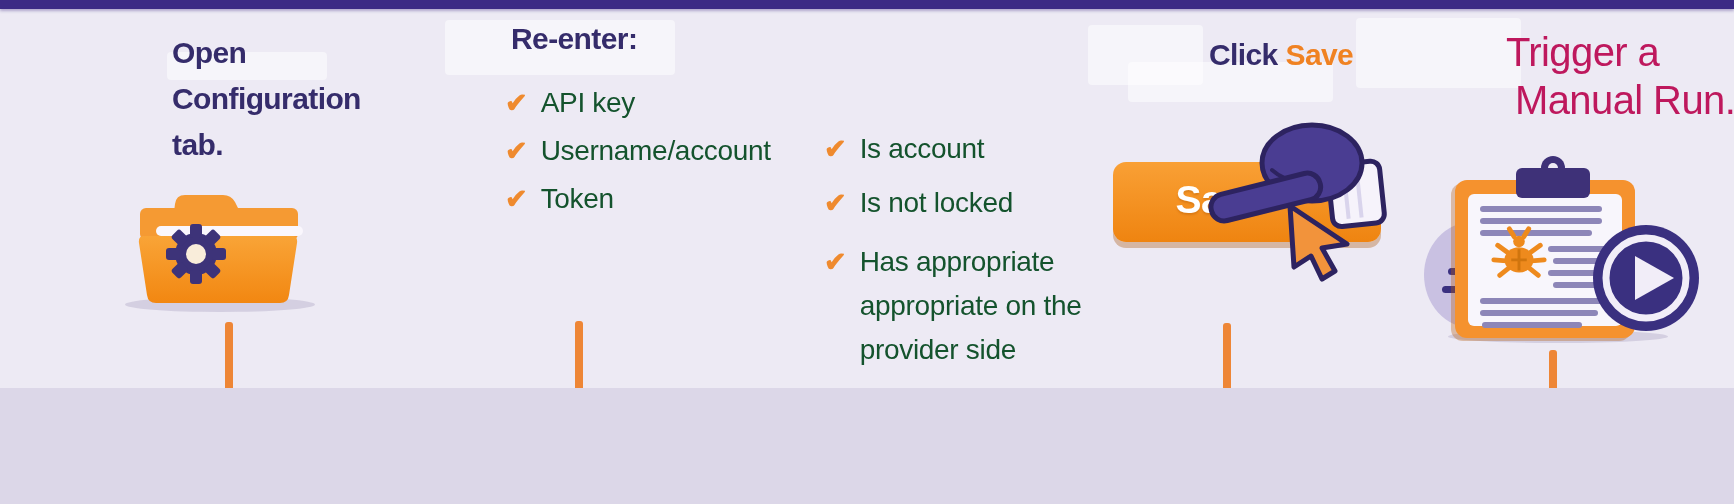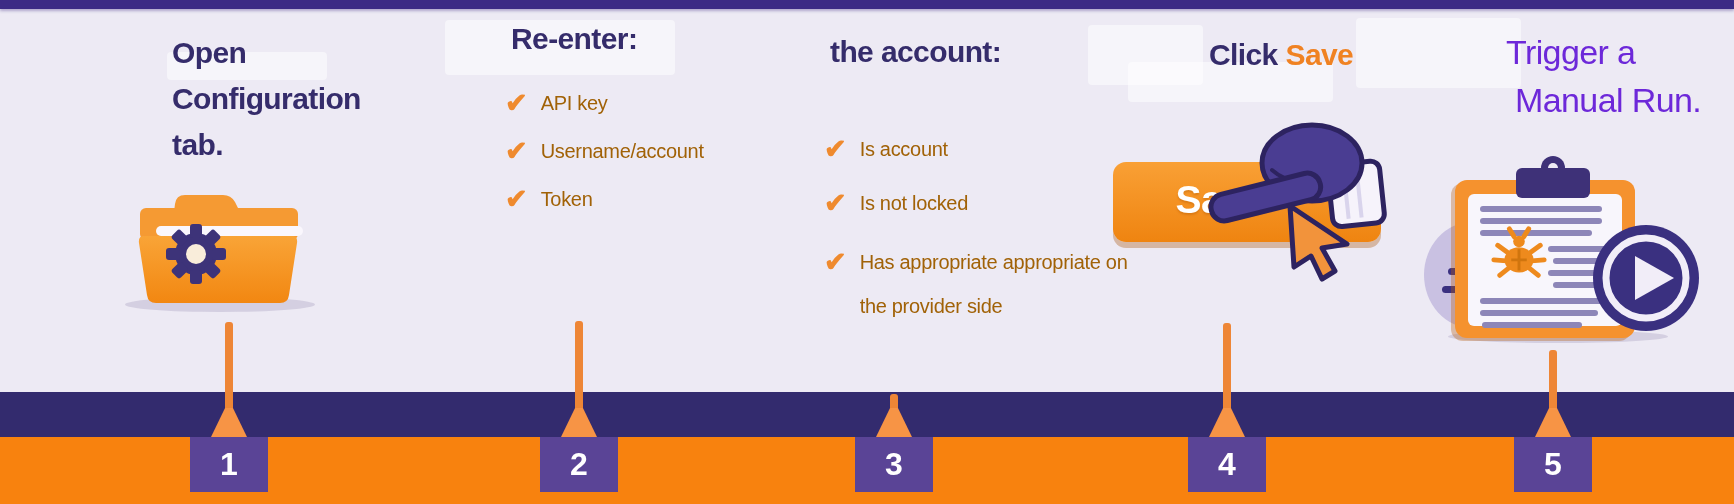--- a/index.html
+++ b/index.html
@@ -1,32 +1,32 @@
 <!DOCTYPE html>
 <html><head>
 <meta charset="utf-8">
 <style>
   html,body{margin:0;padding:0;background:#dcd7e8;}
   .stage{
-    position:relative;width:1734px;height:504px;overflow:hidden;
+    position:relative;width:1734px;height:388px;overflow:hidden;
     background:#edeaf4;font-family:"Liberation Sans",sans-serif;
     -webkit-font-smoothing:antialiased;
   }
   .abs{position:absolute;}
   .topbar{left:0;top:0;width:1734px;height:9px;background:#3c2b85;box-shadow:0 2px 3px rgba(60,43,133,.35);}
   .navy-band{left:0;top:392px;width:1734px;height:45px;background:#332b6e;}
   .orange-band{left:0;top:437px;width:1734px;height:67px;background:#f8820e;}
   .patch{background:rgba(255,255,255,.5);border-radius:4px;}
 
   .h{color:#352c6b;font-weight:bold;font-size:30px;line-height:46px;letter-spacing:-.6px;white-space:nowrap;}
-  .h5w{font-weight:normal;font-size:34px;color:#6d28d9;}
+  .h5w{font-weight:normal;font-size:40px;color:#be185d;}
   .accent{color:#f08222;}
   .crow{display:flex;align-items:flex-start;gap:13px;}
   .chk{color:#ef8a2e;font-size:27px;line-height:34px;font-weight:bold;flex:0 0 auto;}
-  .cl{color:#a16207;font-size:20px;line-height:34px;letter-spacing:-.3px;}
+  .cl{color:#14532d;font-size:28px;line-height:34px;letter-spacing:-.3px;}
   .wrapcl{white-space:normal;width:268px;line-height:44px;}
 
   .vline{width:8px;background:#ee8636;border-radius:3px 3px 0 0;}
   .flare{width:36px;height:29px;background:#f79445;clip-path:polygon(39% 0,61% 0,100% 100%,0 100%);}
   .numbox{width:78px;height:55px;background:#5a4496;color:#fff;font-weight:bold;font-size:32px;
           display:flex;align-items:center;justify-content:center;}
 
   .icon-shadow{background:#c3bcd4;opacity:.6;border-radius:50%;}
   .save-btn{width:268px;height:80px;border-radius:13px;background:linear-gradient(180deg,#f9a035,#ef8410);
             box-shadow:0 6px 0 rgba(170,85,12,.35);}
@@ -96,21 +96,20 @@
   <div class="abs crow" style="left:505px;top:134px;">
     <span class="chk">✔</span>
     <span class="cl">Username/account</span>
   </div>
   <div class="abs crow" style="left:505px;top:182px;">
     <span class="chk">✔</span>
     <span class="cl">Token</span>
   </div>
 
   <div class="abs h" style="left:830px;top:30px;line-height:44px;">
-    <div>the account:</div>
   </div>
   <div class="abs crow" style="left:824px;top:132px;">
     <span class="chk">✔</span>
     <span class="cl">Is account</span>
   </div>
   <div class="abs crow" style="left:824px;top:186px;">
     <span class="chk">✔</span>
     <span class="cl">Is not locked</span>
   </div>
   <div class="abs crow" style="left:824px;top:240px;">

